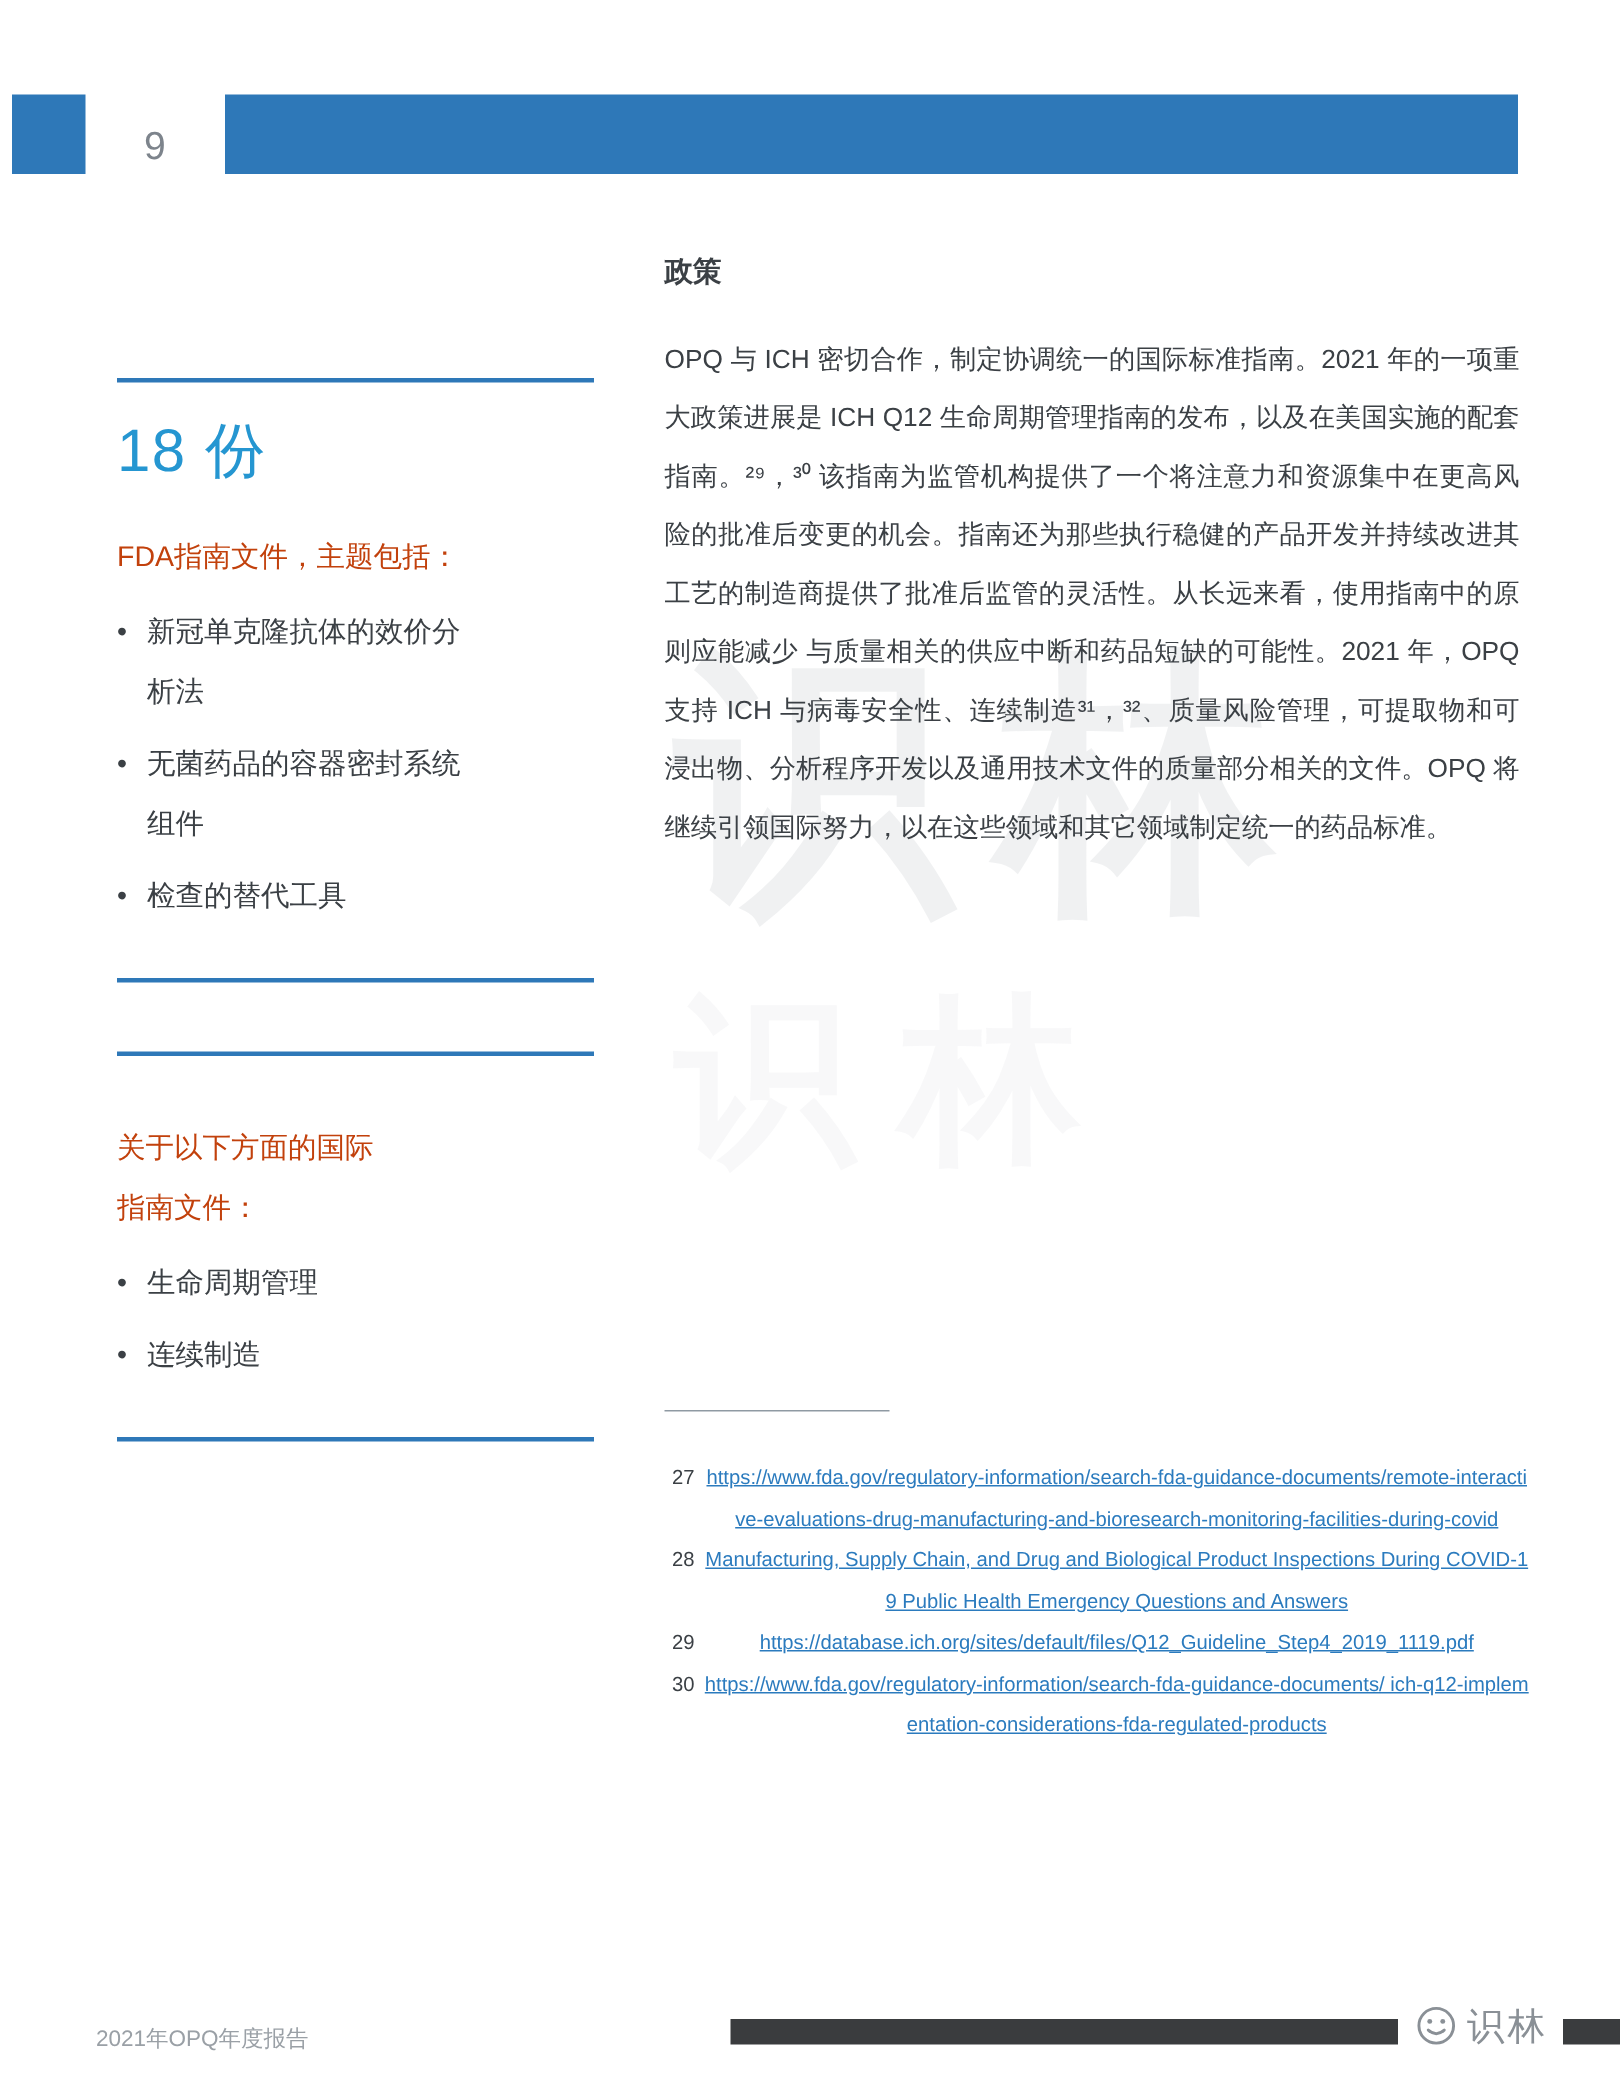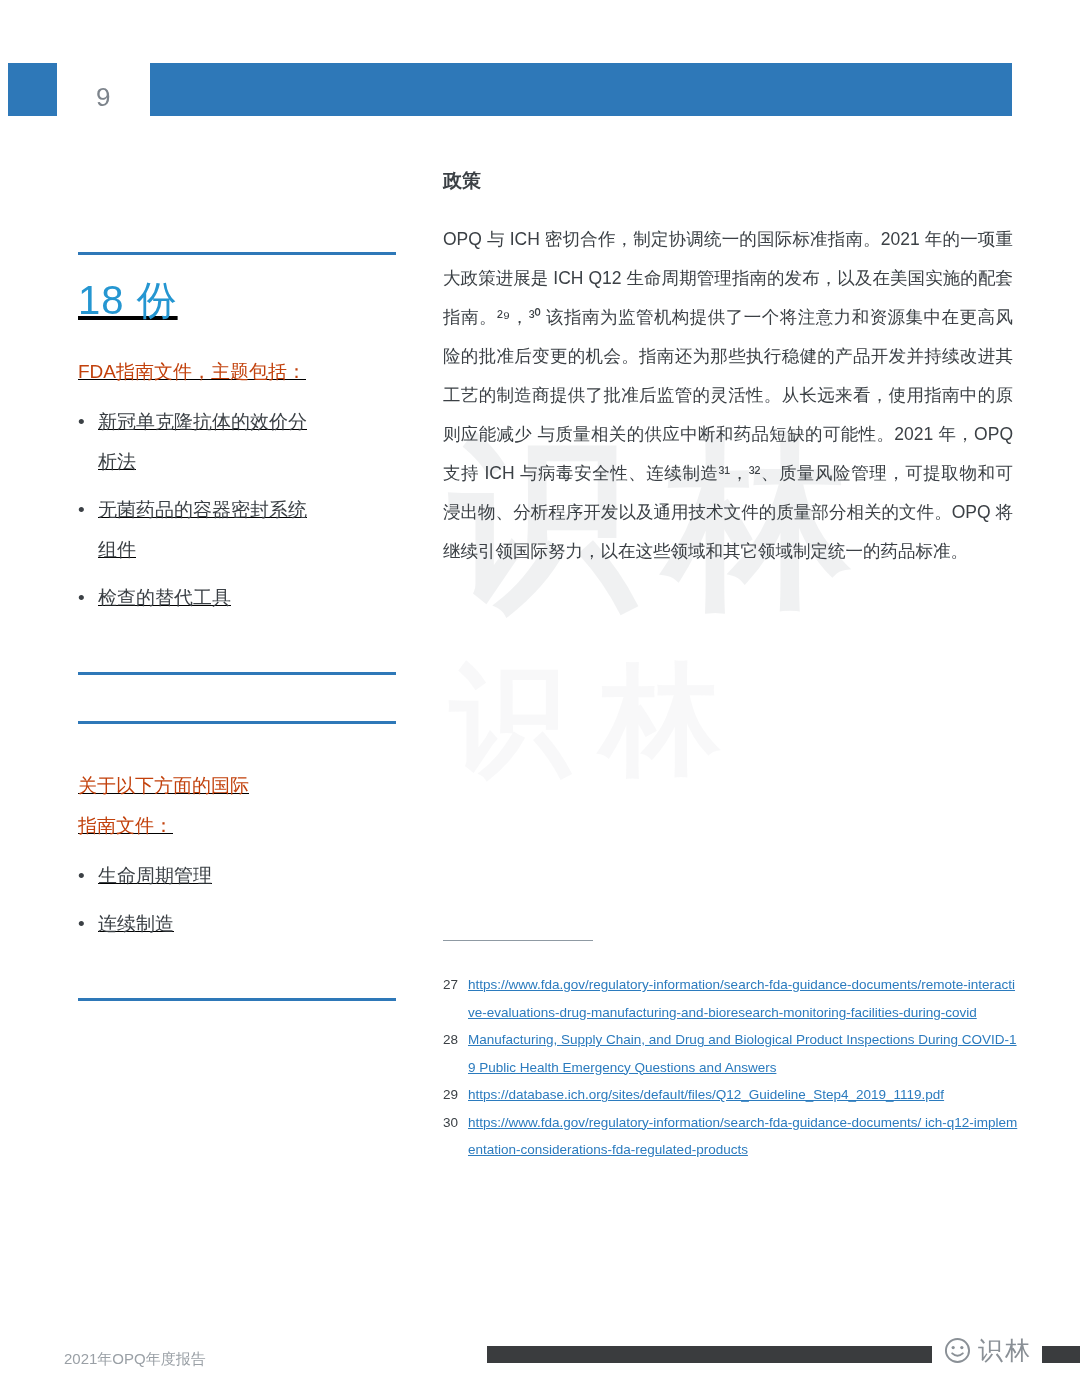--- a/index.html
+++ b/index.html
@@ -32,22 +32,21 @@
     pointer-events:none; user-select:none; z-index:0;
   }
   .watermark.secondary {
     top:640px; font-size:120px; color:rgba(110,120,130,0.05);
   }
 
   
   .sidebar { position:absolute; left:78px; top:252px; width:318px; z-index:2; }
   .stat {
     border-top:3px solid #2E78B8; border-bottom:3px solid #2E78B8;
-    padding:18px 0 54px;
-    text-decoration:underline;
+    padding:18px 0 34px;
   }
   .stat + .stat { margin-top:46px; }
   .stat-value {
     font-size:40px; color:#2596D1; font-weight:400; letter-spacing:1px;
   }
   .stat-label {
     margin-top:24px; font-size:19px; line-height:40px; color:#c2410c;
     white-space:pre-line;
   }
   .stat-bullets { list-style:none; margin-top:10px; }
@@ -68,21 +67,21 @@
   .main p {
     font-size:17.5px; line-height:39px; color:#3B4045;
     text-align:justify; margin-bottom:20px;
   }
 
   
   .footnotes { position:absolute; left:443px; top:940px; width:578px; z-index:1; }
   .fn-divider {
     width:150px; height:0; border-top:1px solid #8f9aa3; margin-bottom:30px;
   }
-  .footnote { display:flex; font-size:13.5px; line-height:27.5px; }
+  .footnote { display:flex; font-size:13.5px; line-height:27.5px;text-align:center; }
   .fn-num { width:25px; flex:none; color:#3B4045; }
   .fn-text {
     flex:1; color:#2B7BBE; text-decoration:underline;
     word-break:break-all; cursor:pointer;
   }
 
   
   .footer-title {
     position:absolute; left:64px; top:1328px;
     font-size:15px; color:#9aa0a6; z-index:2;margin-top:22px;

